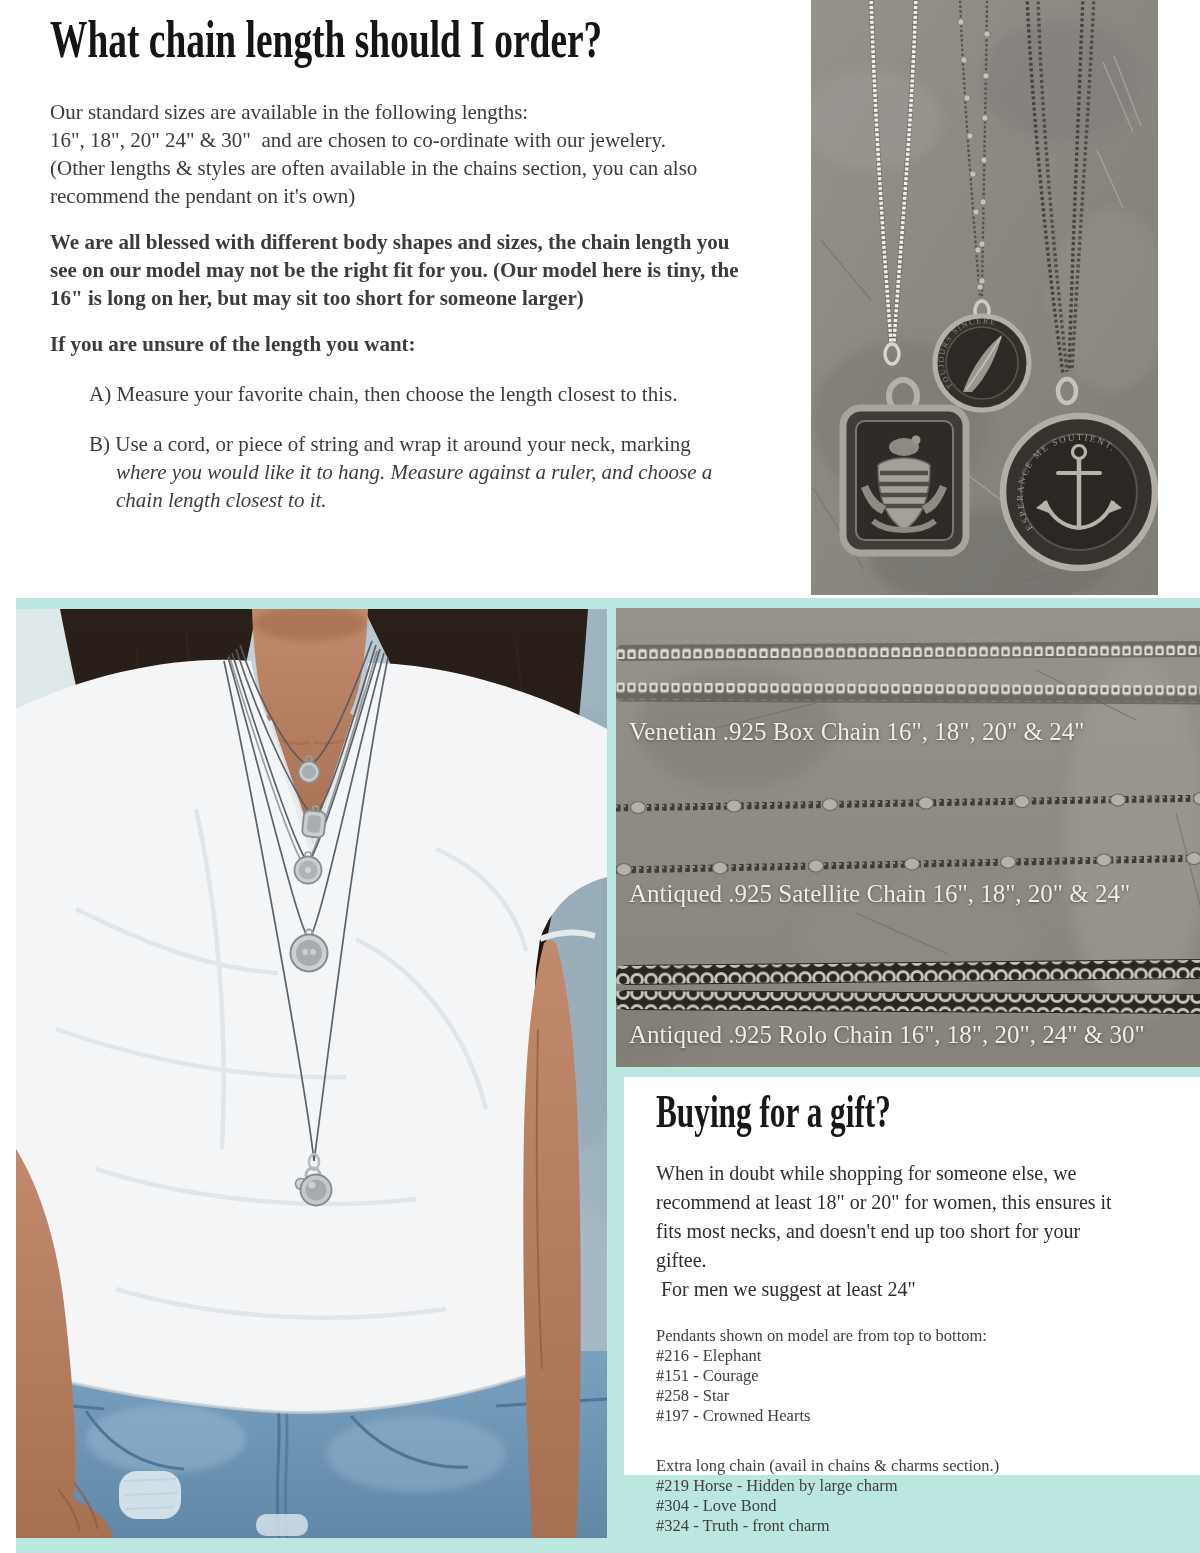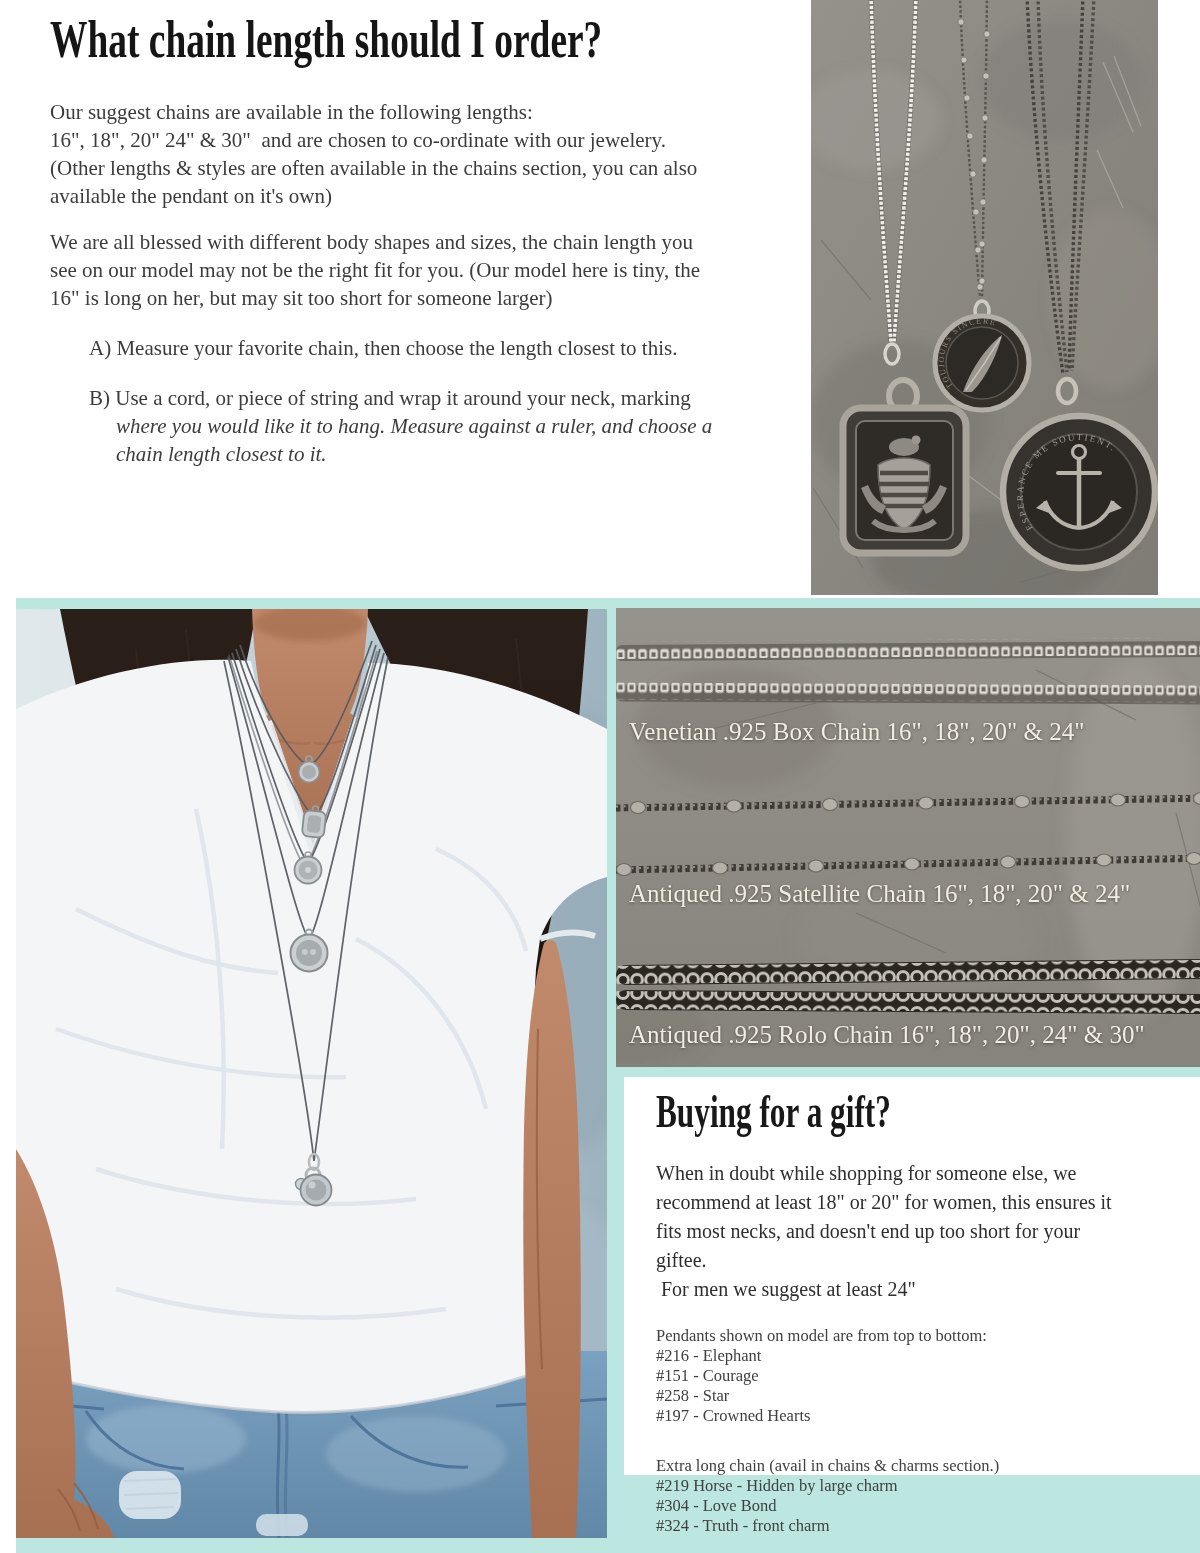--- a/index.html
+++ b/index.html
@@ -4,21 +4,21 @@
 <style>
   html,body{margin:0;padding:0;background:#ffffff;}
   .page{position:relative;width:1200px;height:1553px;background:#ffffff;overflow:hidden;
         font-family:"Liberation Serif","DejaVu Serif",serif;margin-left:16px;}
   
   .faq{position:absolute;left:34px;top:12px;width:745px;}
   .faq-title{margin:0;font-size:52px;line-height:56px;font-weight:bold;color:#151515;
              transform:scaleX(0.72);transform-origin:left top;white-space:pre;}
   .tline{font-size:21px;line-height:28px;color:#3c3c3c;white-space:pre;}
   .para-intro{margin-top:30px;}
-  .para{margin-top:18px;}
+  .para{margin-top:18px;font-weight:bold;}
   .opt{margin-top:22px;margin-left:39px;}
   .opt .wrap2{margin-left:27px;font-style:italic;}
   
   .teal{position:absolute;left:0;top:598px;width:1200px;height:955px;background:#bce7e1;}
   
   .photo-tr{position:absolute;left:795px;top:0;width:347px;height:595px;}
   .photo-model{position:absolute;left:0;top:609px;width:591px;height:929px;}
   .photo-chains{position:absolute;left:600px;top:608px;width:597px;height:459px;}
   .photo-tr svg,.photo-model svg,.photo-chains svg{display:block;}
   .chain-label{position:absolute;left:13px;color:#f1ede3;font-size:25px;white-space:pre;
@@ -36,29 +36,32 @@
   .extra{margin-top:30px;}
 </style>
 </head>
 <body>
 
 <div class="page">
 
   <div class="faq">
     <h1 class="faq-title">What chain length should I order?</h1>
     <div class="para-intro">
-      <div class="tline">Our suggest chains are available in the following lengths:</div>
+      <div class="tline">Our standard sizes are available in the following lengths:</div>
       <div class="tline">16", 18", 20" 24" &amp; 30"  and are chosen to co-ordinate with our jewelery.</div>
       <div class="tline">(Other lengths &amp; styles are often available in the chains section, you can also</div>
-      <div class="tline">available the pendant on it's own)</div>
+      <div class="tline">recommend the pendant on it's own)</div>
     </div>
     <div class="para">
       <div class="tline">We are all blessed with different body shapes and sizes, the chain length you</div>
       <div class="tline">see on our model may not be the right fit for you. (Our model here is tiny, the</div>
       <div class="tline">16" is long on her, but may sit too short for someone larger)</div>
+    </div>
+    <div class="para">
+      <div class="tline">If you are unsure of the length you want:</div>
     </div>
     <div class="opt">
       <div class="tline">A) Measure your favorite chain, then choose the length closest to this.</div>
     </div>
     <div class="opt">
       <div class="tline">B) Use a cord, or piece of string and wrap it around your neck, marking</div>
       <div class="tline wrap2">where you would like it to hang. Measure against a ruler, and choose a</div>
       <div class="tline wrap2">chain length closest to it.</div>
     </div>
   </div>

